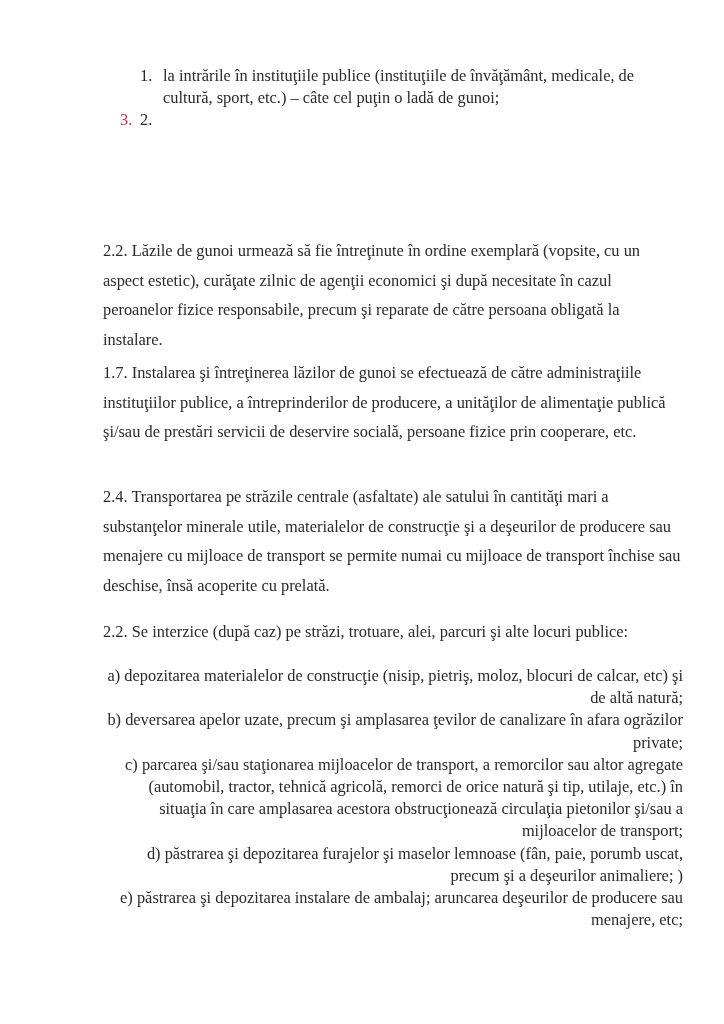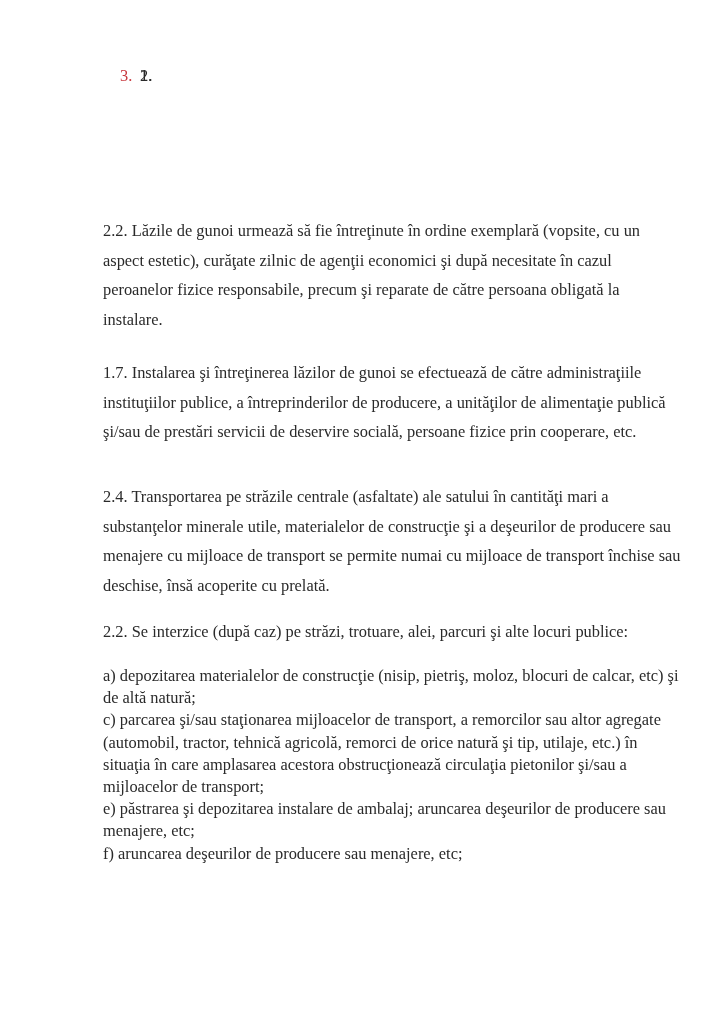--- a/index.html
+++ b/index.html
@@ -47,60 +47,62 @@
     .item-3 .num { left: 120px; }
 
     .para {
       position: absolute;
       left: 103px;
       width: 580px;
       margin: 0;
       font-size: 16.4px;
       line-height: 29.5px;
     }
-    .p22 { top: 216px; }
+    .p22 { top: 236px; }
     .p23 { top: 358px; }
     .p24 { top: 482px; }
     .p25 { top: 617px; }
 
     .sub {
       position: absolute;
       left: 103px;
       top: 665px;
       width: 580px;
       margin: 0;
       padding: 0;
       list-style: none;
       font-size: 16.4px;
       line-height: 22.2px;
     }
-    .sub li { margin: 0; padding: 0; }
+    .sub li { margin: 0; padding: 0; text-align: right; }
   </style>
 </head>
 <body>
 
 <div class="page">
 
   <ol class="list">
     <li class="item-1">
       <span class="num">1.</span>
+      <span>la intrările în instituţiile publice (instituţiile de învăţământ, medicale, de cultură, sport, etc.) – câte cel puţin o ladă de gunoi;</span>
     </li>
     <li class="item-2">
       <span class="num">2.</span>
     </li>
     <li class="item-3">
       <span class="num">3.</span>
     </li>
   </ol>
 
   <p class="para p22">2.2. Lăzile de gunoi urmează să fie întreţinute în ordine exemplară (vopsite, cu un aspect estetic), curăţate zilnic de agenţii economici şi după necesitate în cazul peroanelor fizice responsabile, precum şi reparate de către persoana obligată la instalare.</p>
   <p class="para p23">1.7. Instalarea şi întreţinerea lăzilor de gunoi se efectuează de către administraţiile instituţiilor publice, a întreprinderilor de producere, a unităţilor de alimentaţie publică şi/sau de prestări servicii de deservire socială, persoane fizice prin cooperare, etc.</p>
   <p class="para p24">2.4. Transportarea pe străzile centrale (asfaltate) ale satului în cantităţi mari a substanţelor minerale utile, materialelor de construcţie şi a deşeurilor de producere sau menajere cu mijloace de transport se permite numai cu mijloace de transport închise sau deschise, însă acoperite cu prelată.</p>
   <p class="para p25">2.2. Se interzice (după caz) pe străzi, trotuare, alei, parcuri şi alte locuri publice:</p>
 
   <ul class="sub">
     <li>a) depozitarea materialelor de construcţie (nisip, pietriş, moloz, blocuri de calcar, etc) şi de altă natură;</li>
+    <li>b) deversarea apelor uzate, precum şi amplasarea ţevilor de canalizare în afara ogrăzilor private;</li>
     <li>c) parcarea şi/sau staţionarea mijloacelor de transport, a remorcilor sau altor agregate (automobil, tractor, tehnică agricolă, remorci de orice natură şi tip, utilaje, etc.) în situaţia în care amplasarea acestora obstrucţionează circulaţia pietonilor şi/sau a mijloacelor de transport;</li>
+    <li>d) păstrarea şi depozitarea furajelor şi maselor lemnoase (fân, paie, porumb uscat, precum şi a deşeurilor animaliere; )</li>
     <li>e) păstrarea şi depozitarea instalare de ambalaj; aruncarea deşeurilor de producere sau menajere, etc;</li>
-    <li>f) aruncarea deşeurilor de producere sau menajere, etc;</li>
   </ul>
 
 </div>
 
 </body></html>

